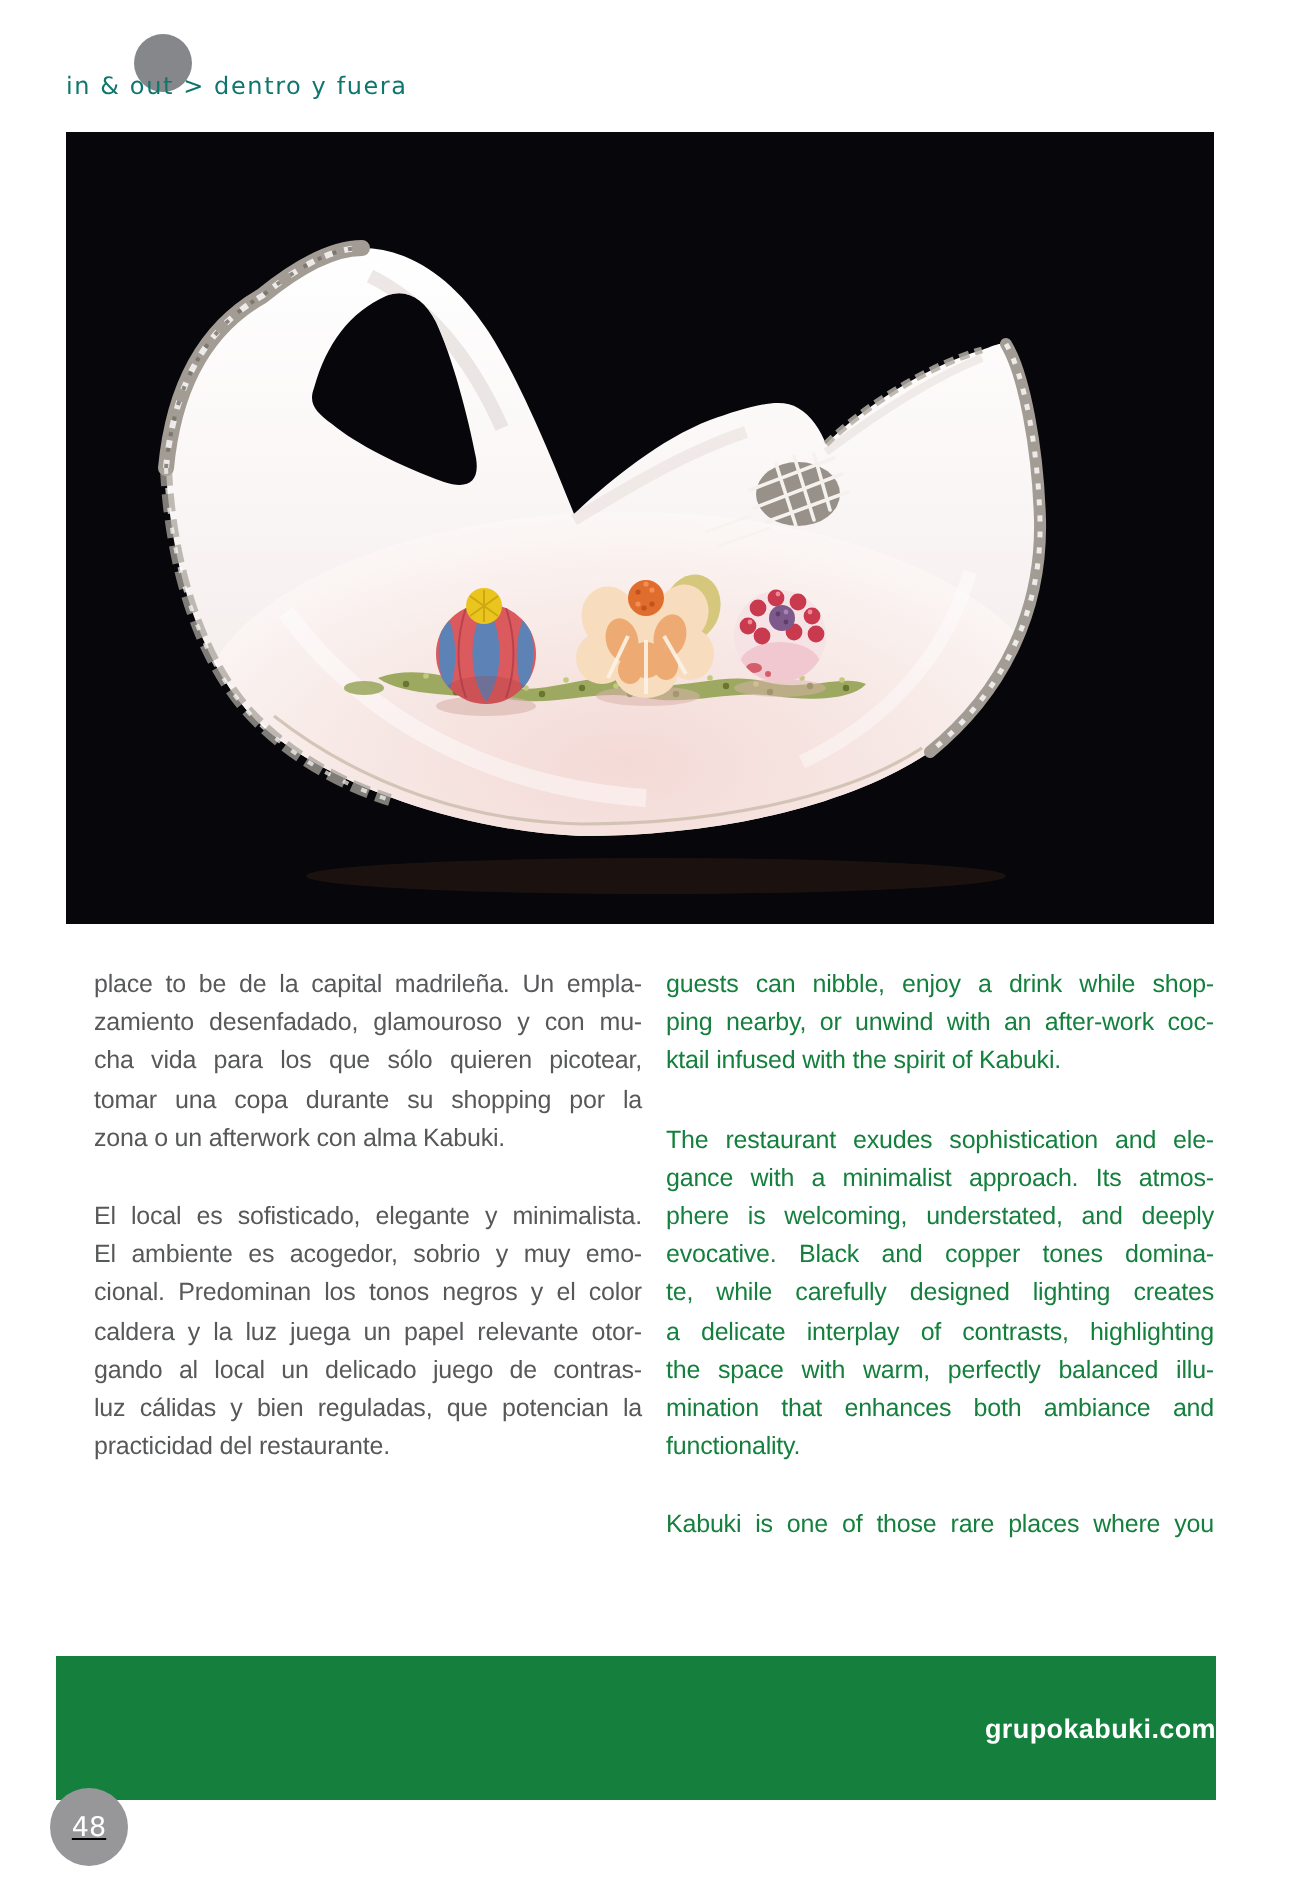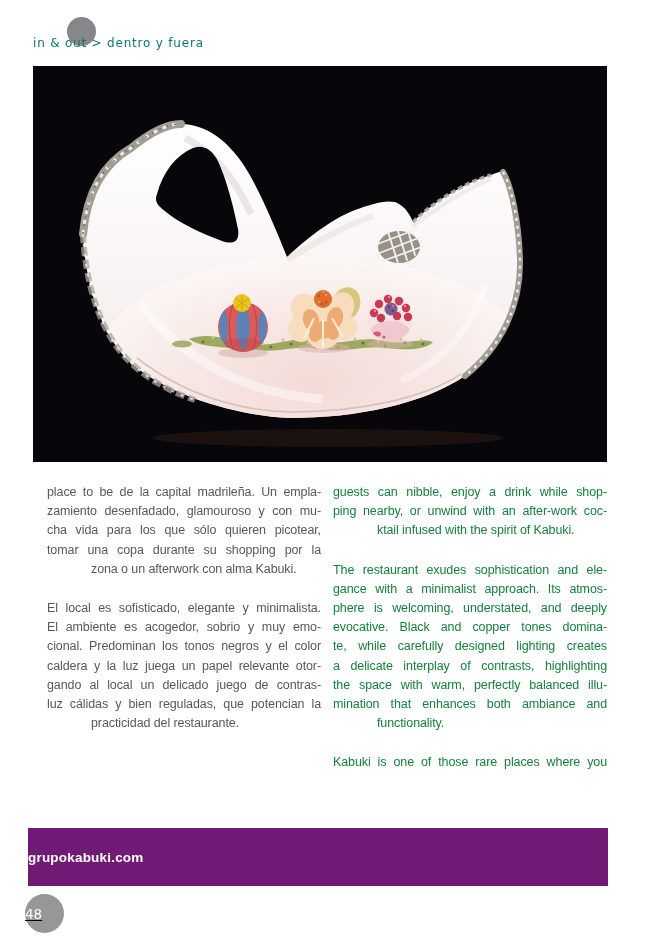--- a/index.html
+++ b/index.html
@@ -25,31 +25,31 @@
   
   .col{
     position:absolute;top:483px;width:274px;
     font-size:12.5px;line-height:19.2px;letter-spacing:-0.1px;
   }
   .col-left{left:47px;color:#57585a;}
   .col-right{left:333px;color:#15803d;}
   .para{margin:0 0 20px 0;}
   .para:last-child{margin-bottom:0;}
   .line{text-align:justify;text-align-last:justify;}
-  .line.last{text-align-last:left;margin-left:44px;}
+  .line.last{text-align-last:left;}
   
   .banner{
-    position:absolute;left:28px;top:828px;width:580px;height:58px;background:#701a75;
-    display:flex;align-items:center;justify-content:flex-start;
+    position:absolute;left:28px;top:828px;width:580px;height:72px;background:#15803d;
+    display:flex;align-items:center;justify-content:flex-end;
   }
   .banner-text{color:#ffffff;font-weight:bold;font-size:13.5px;letter-spacing:0.2px;}
   
   .page-badge{
     position:absolute;left:25px;top:894px;width:39px;height:39px;border-radius:50%;
-    background:#97979a;display:flex;align-items:center;text-decoration:underline;
+    background:#97979a;display:flex;align-items:center;justify-content:center;text-decoration:underline;
   }
   .page-badge span{
     color:#ffffff;font-family:"DejaVu Sans",sans-serif;font-size:13.5px;font-weight:400;
   }
 </style>
 </head>
 <body>
 
 <div class="page">
 

